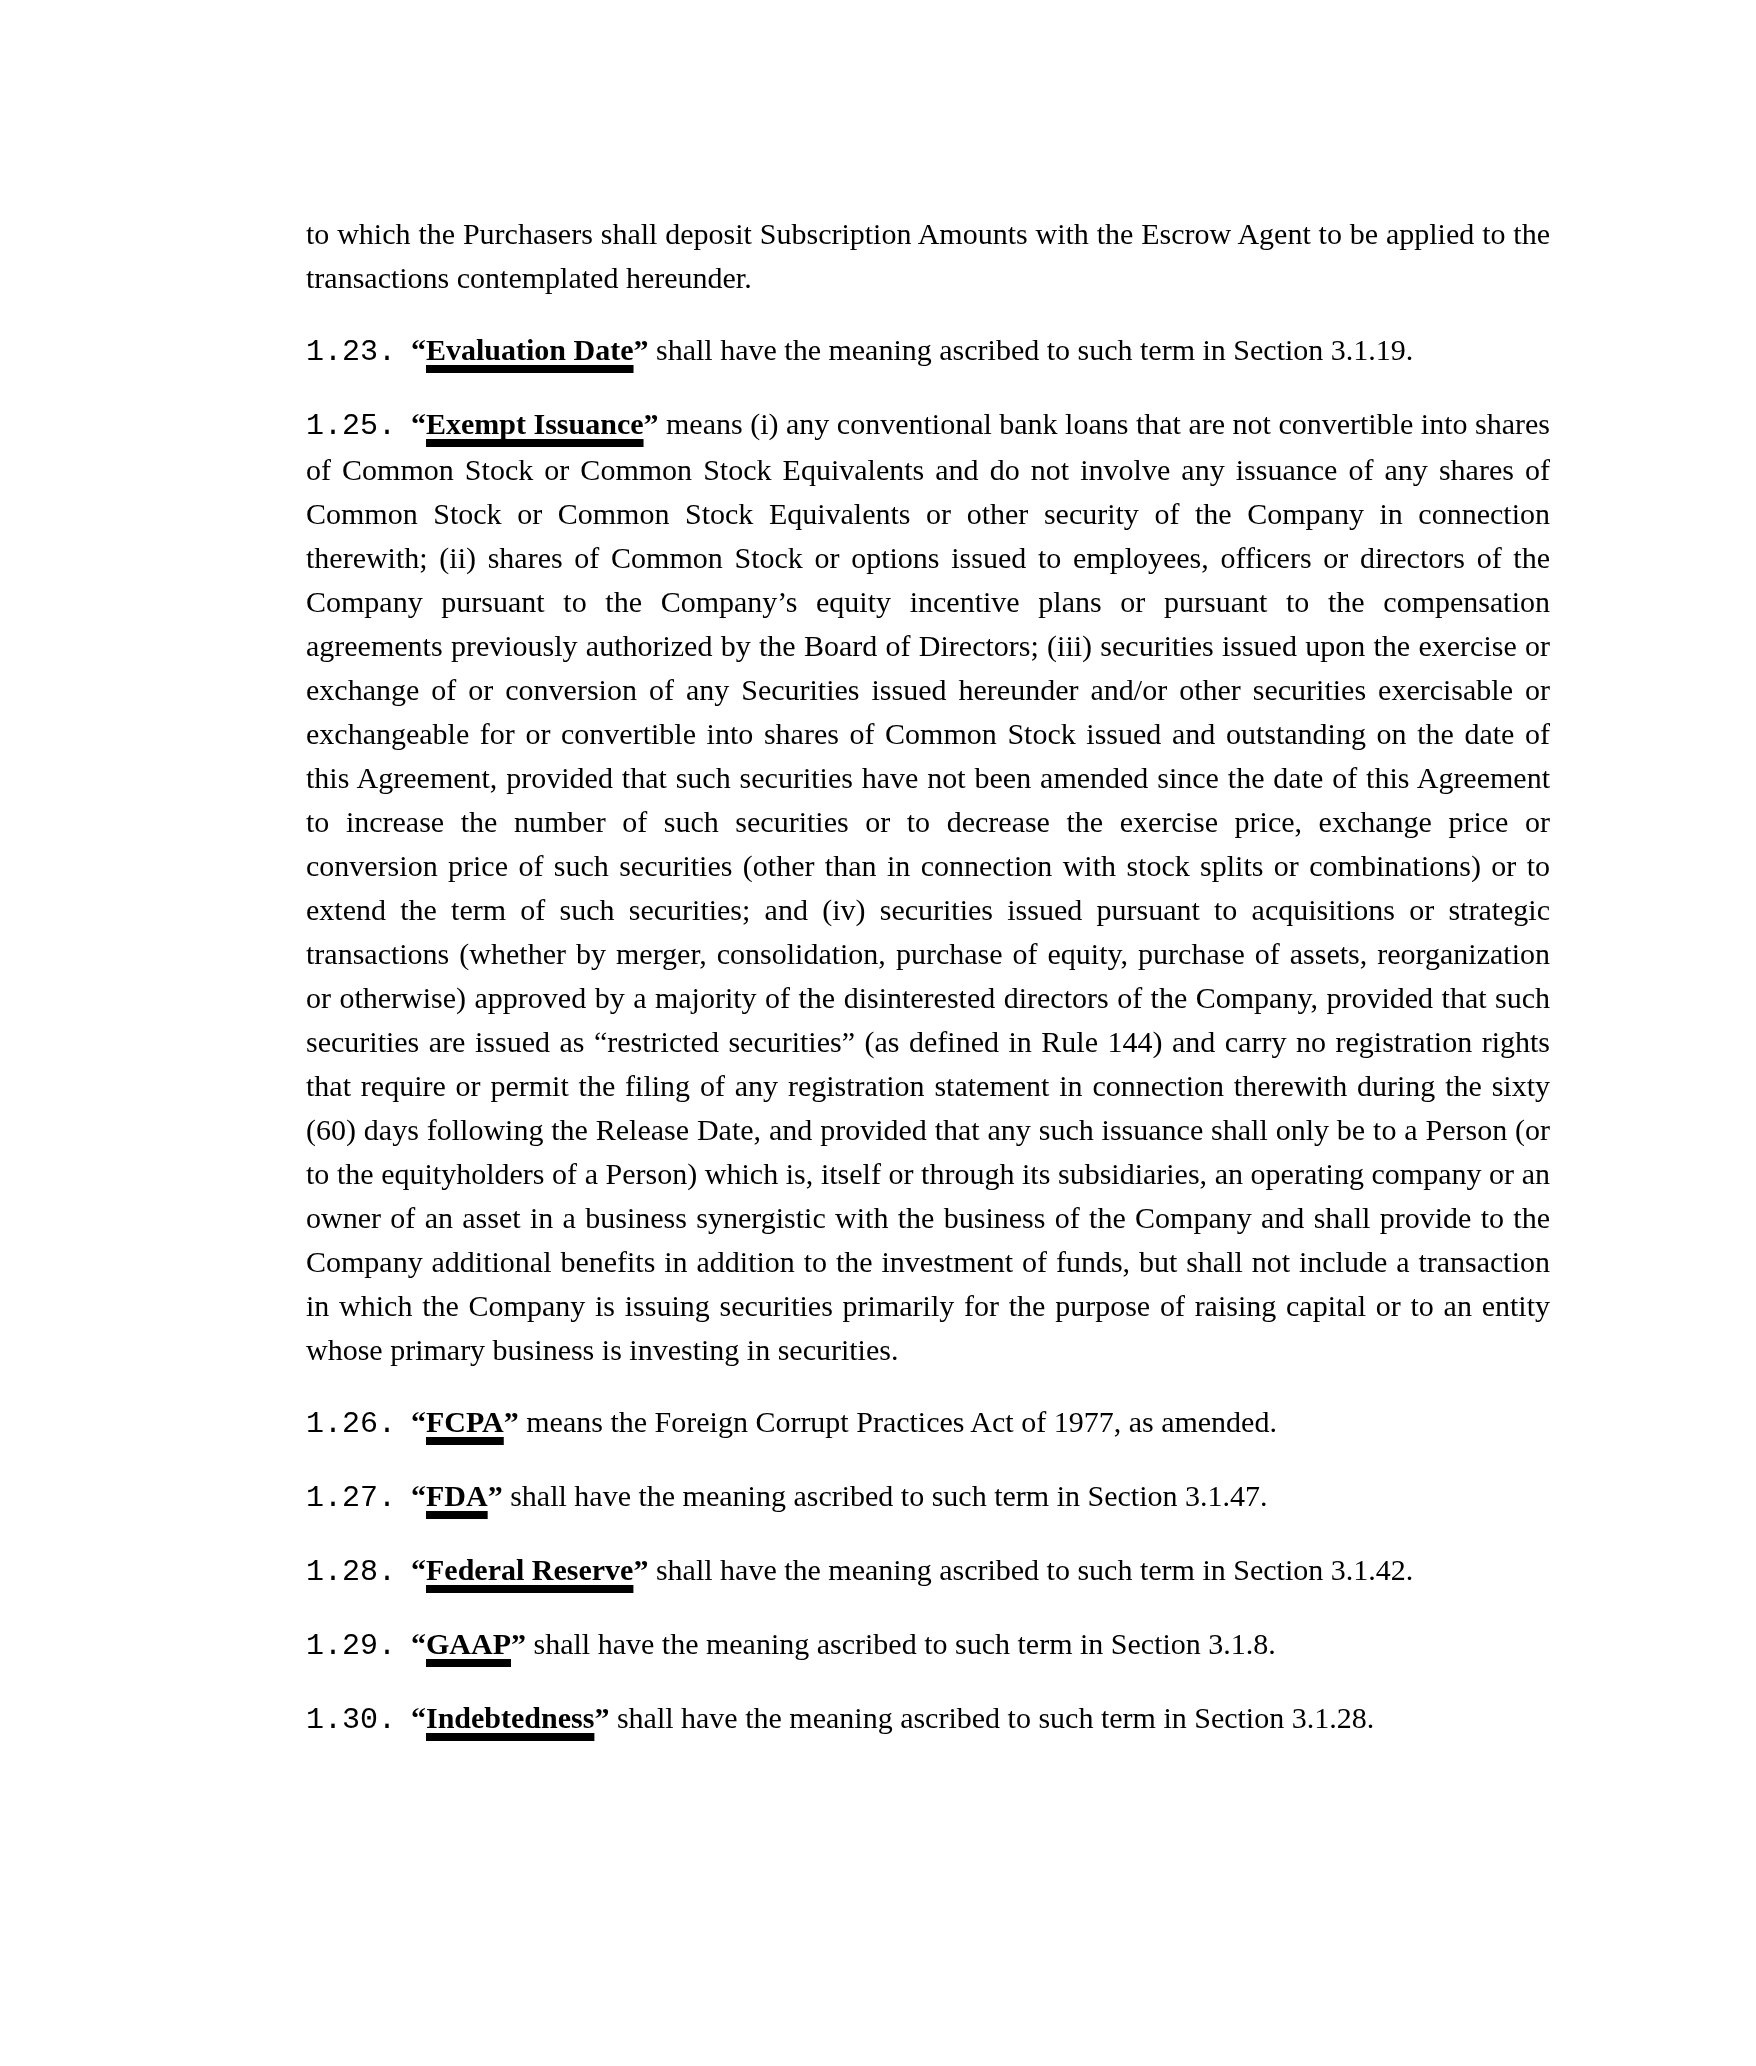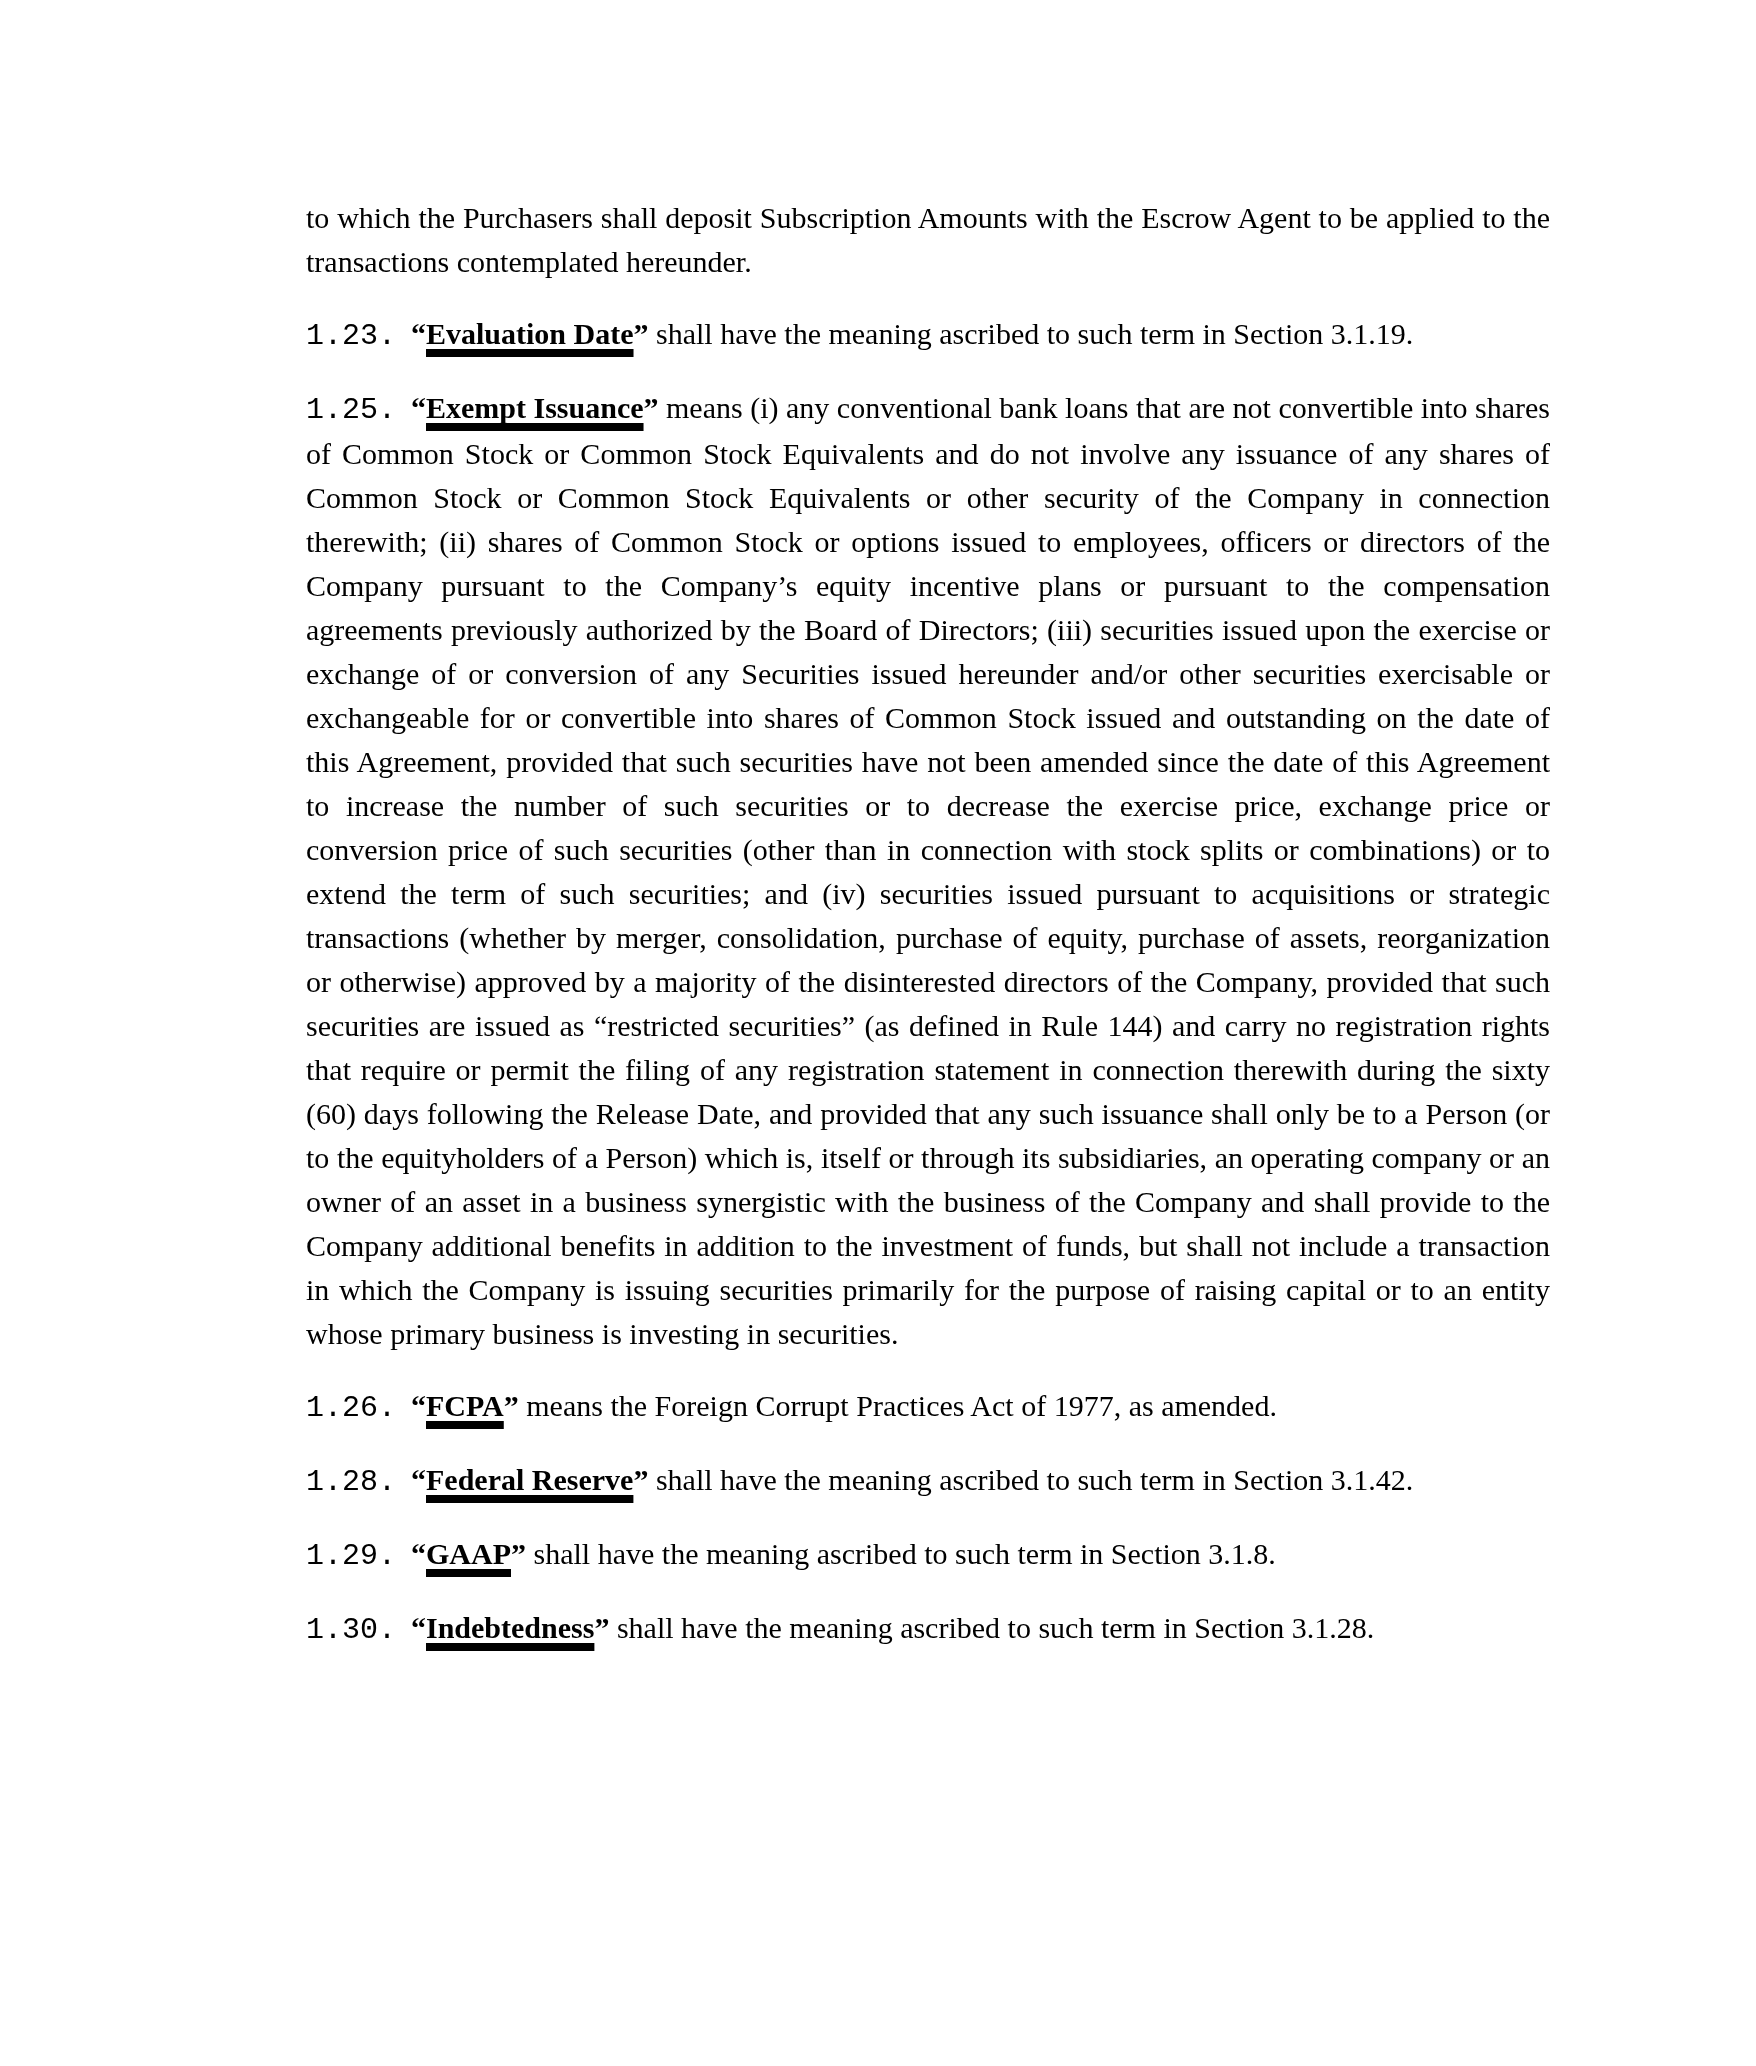--- a/index.html
+++ b/index.html
@@ -13,21 +13,21 @@
     height: 2273px;
     background: #ffffff;
     color: #000000;
     font-family: "Liberation Serif", "DejaVu Serif", serif;
     font-size: 30px;
     line-height: 44px;
   }
   .content {
     position: absolute;
     left: 306px;
-    top: 196px;
+    top: 212px;
     width: 1244px;
   }
   .para {
     margin: 0 0 28px 0;
     text-align: justify;
     hyphens: none;
     -webkit-hyphens: none;
   }
   .num {
     display: inline-block;
@@ -54,20 +54,21 @@
 
     <p class="para"><span>to which the Purchasers shall deposit Subscription Amounts with the Escrow Agent to be applied to the transactions contemplated hereunder.</span></p>
 
     <p class="para"><span class="num">1.23.</span><span class="bq">“</span><span class="term">Evaluation Date</span><span class="bq">”</span><span> shall have the meaning ascribed to such term in Section 3.1.19.</span></p>
 
 
     <p class="para"><span class="num">1.25.</span><span class="bq">“</span><span class="term">Exempt Issuance</span><span class="bq">”</span><span> means (i) any conventional bank loans that are not convertible into shares of Common Stock or Common Stock Equivalents and do not involve any issuance of any shares of Common Stock or Common Stock Equivalents or other security of the Company in connection therewith; (ii) shares of Common Stock or options issued to employees, officers or directors of the Company pursuant to the Company’s equity incentive plans or pursuant to the compensation agreements previously authorized by the Board of Directors; (iii) securities issued upon the exercise or exchange of or conversion of any Securities issued hereunder and/or other securities exercisable or exchangeable for or convertible into shares of Common Stock issued and outstanding on the date of this Agreement, provided that such securities have not been amended since the date of this Agreement to increase the number of such securities or to decrease the exercise price, exchange price or conversion price of such securities (other than in connection with stock splits or combinations) or to extend the term of such securities; and (iv) securities issued pursuant to acquisitions or strategic transactions (whether by merger, consolidation, purchase of equity, purchase of assets, reorganization or otherwise) approved by a majority of the disinterested directors of the Company, provided that such securities are issued as “restricted securities” (as defined in Rule 144) and carry no registration rights that require or permit the filing of any registration statement in connection therewith during the sixty (60) days following the Release Date, and provided that any such issuance shall only be to a Person (or to the equityholders of a Person) which is, itself or through its subsidiaries, an operating company or an owner of an asset in a business synergistic with the business of the Company and shall provide to the Company additional benefits in addition to the investment of funds, but shall not include a transaction in which the Company is issuing securities primarily for the purpose of raising capital or to an entity whose primary business is investing in securities.</span></p>
 
     <p class="para"><span class="num">1.26.</span><span class="bq">“</span><span class="term">FCPA</span><span class="bq">”</span><span> means the Foreign Corrupt Practices Act of 1977, as amended.</span></p>
 
+    <p class="para"><span class="num">1.27.</span><span class="bq">“</span><span class="term">FDA</span><span class="bq">”</span><span> shall have the meaning ascribed to such term in Section 3.1.47.</span></p>
 
     <p class="para"><span class="num">1.28.</span><span class="bq">“</span><span class="term">Federal Reserve</span><span class="bq">”</span><span> shall have the meaning ascribed to such term in Section 3.1.42.</span></p>
 
     <p class="para"><span class="num">1.29.</span><span class="bq">“</span><span class="term">GAAP</span><span class="bq">”</span><span> shall have the meaning ascribed to such term in Section 3.1.8.</span></p>
 
     <p class="para"><span class="num">1.30.</span><span class="bq">“</span><span class="term">Indebtedness</span><span class="bq">”</span><span> shall have the meaning ascribed to such term in Section 3.1.28.</span></p>
 
 
   </div>
 

